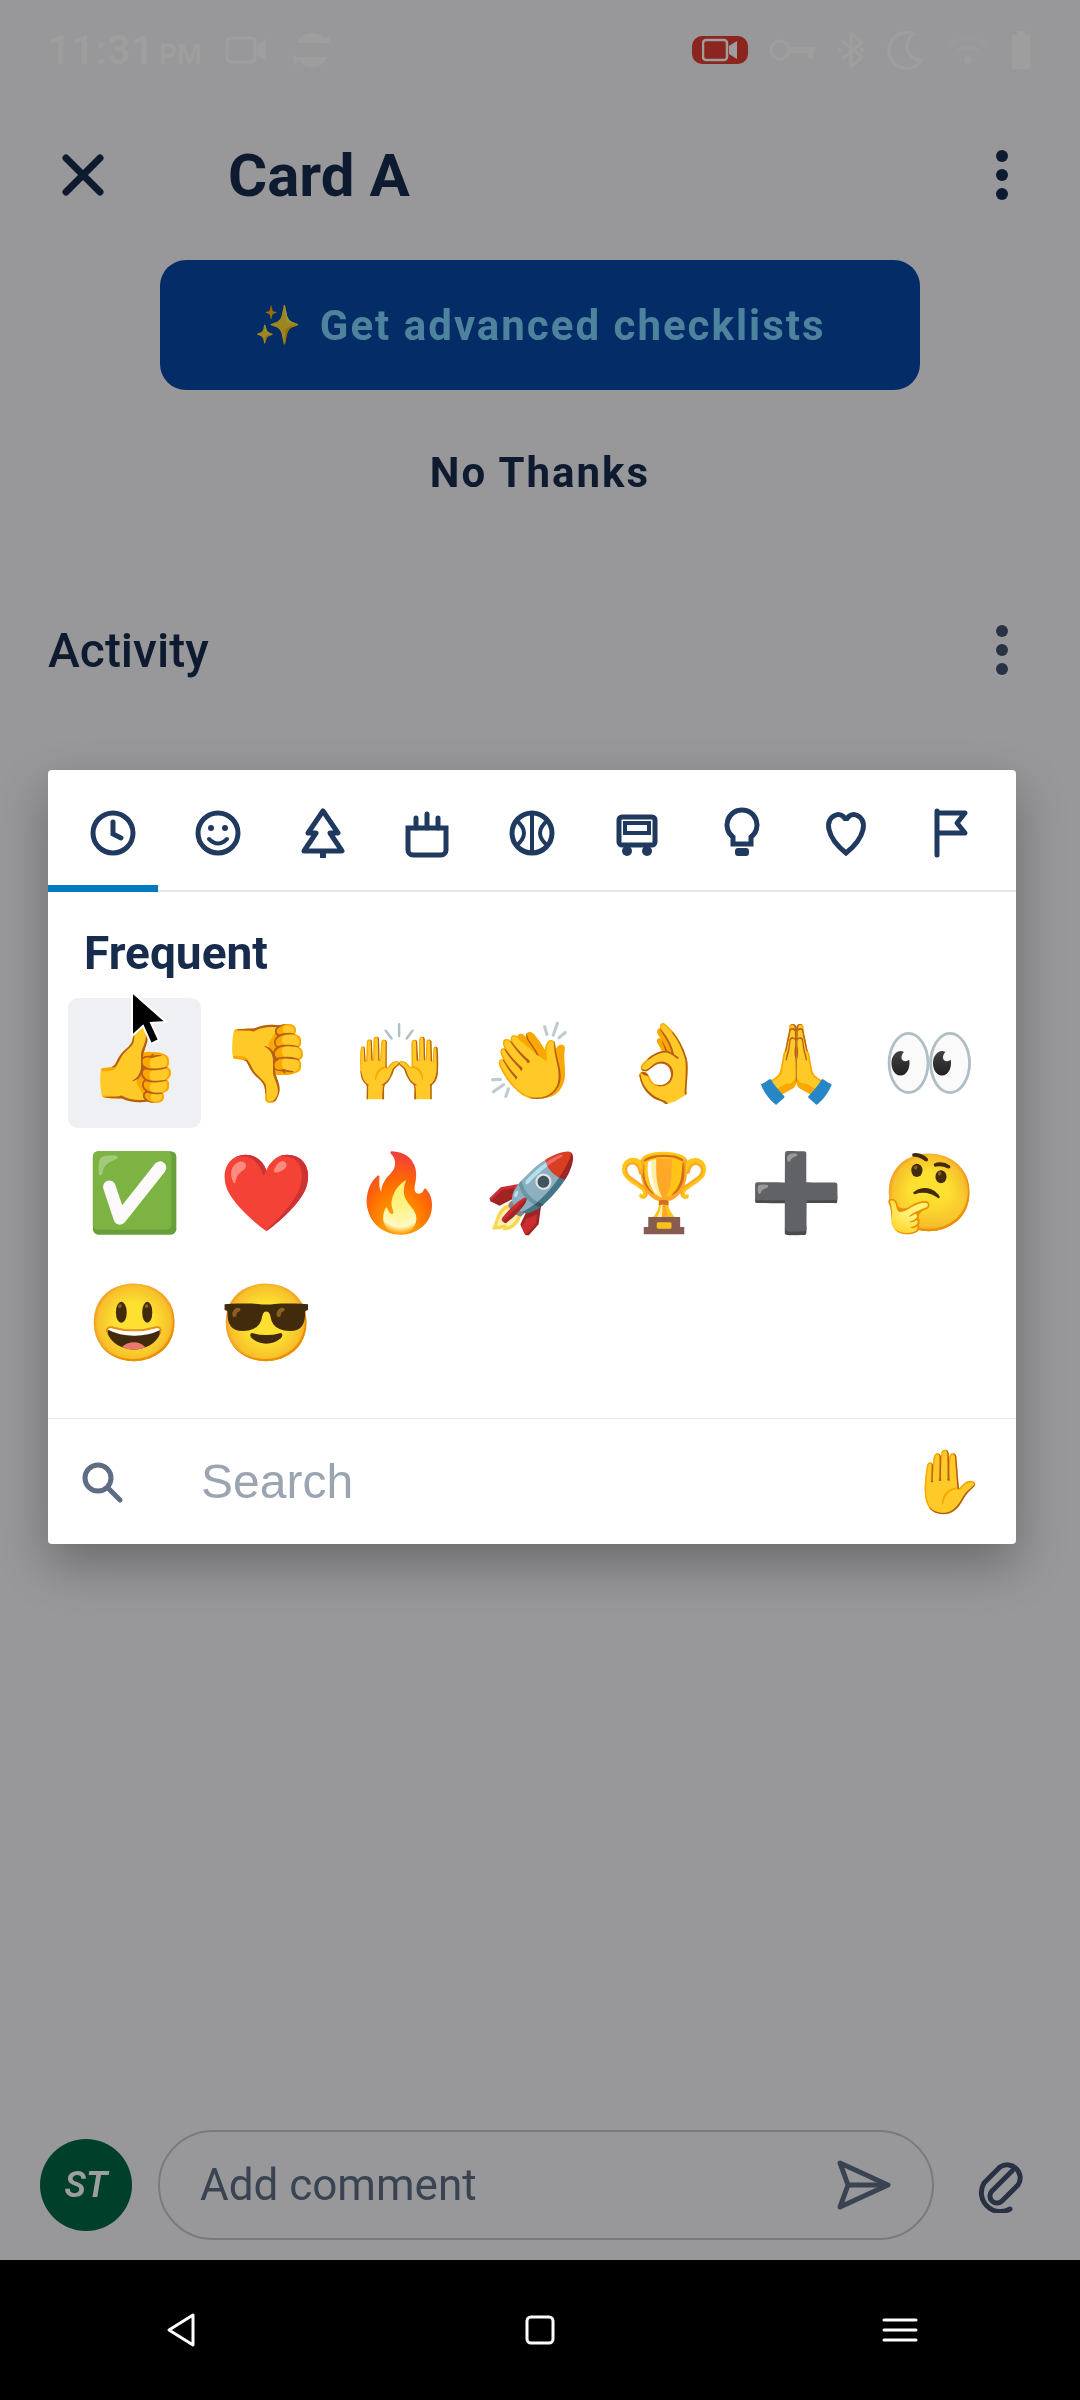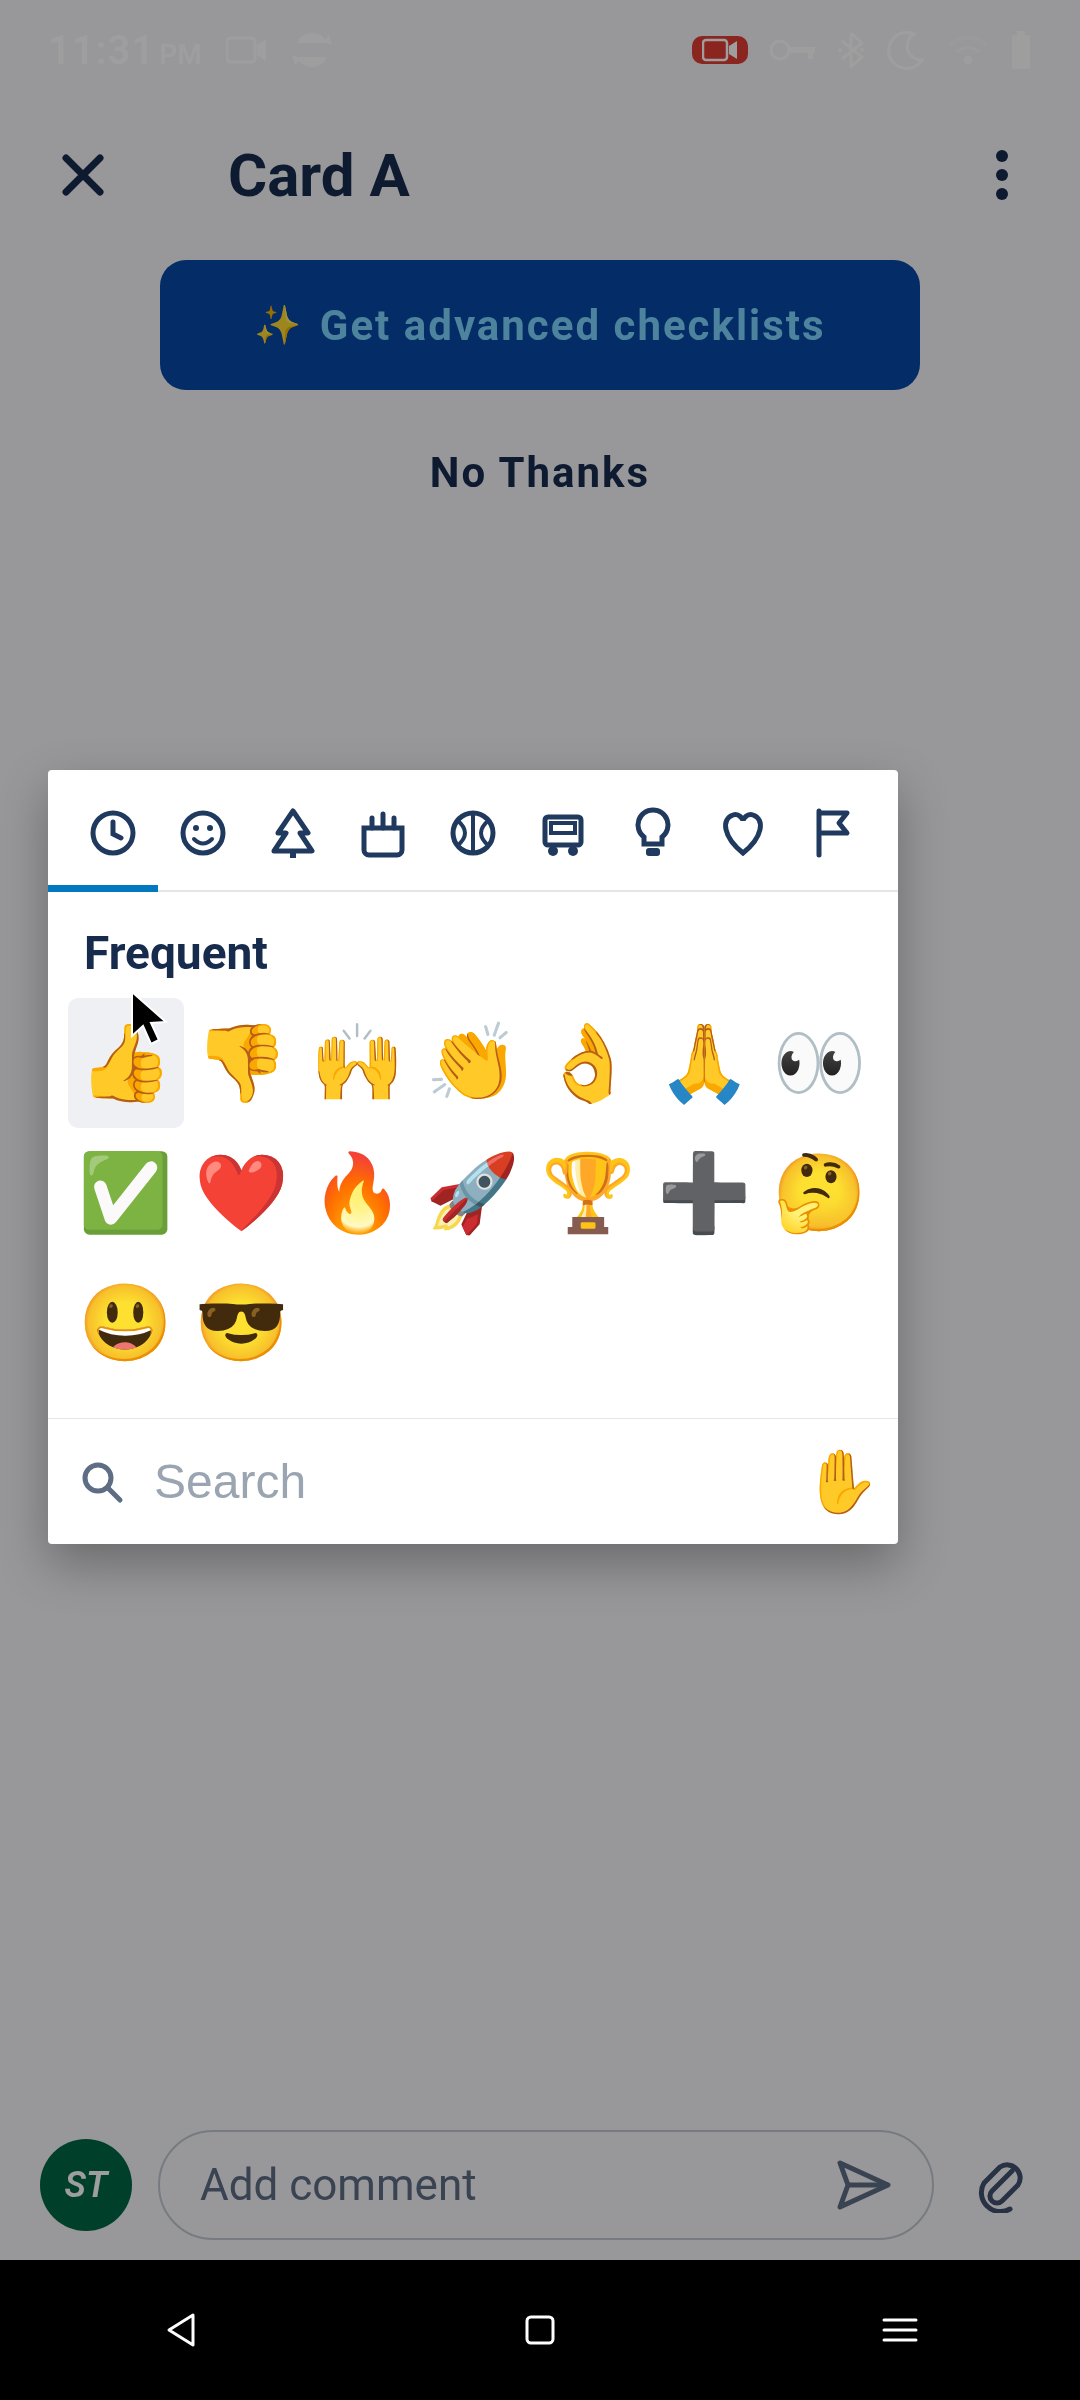--- a/index.html
+++ b/index.html
@@ -25,31 +25,31 @@
   
   .promo { position: absolute; top: 260px; left: 50%; transform: translateX(-50%); width: 760px; height: 130px; background: #0747a6; border-radius: 26px; display: flex; align-items: center; justify-content: center; gap: 18px; z-index: 2; }
   .promo-text { color: #7dd3fc; font-size: 42px; font-weight: 700; letter-spacing: 2px; }
   .no-thanks { position: absolute; top: 448px; left: 0; right: 0; text-align: center; font-size: 42px; font-weight: 700; color: #172b4d; letter-spacing: 2px; z-index: 2; }
 
   
   .activity-row { position: absolute; top: 620px; left: 0; right: 0; display: flex; align-items: center; padding: 0 48px; z-index: 2; }
   .activity-label { font-size: 48px; font-weight: 500; color: #172b4d; }
 
   
-  .picker { position: absolute; top: 770px; left: 48px; width: 850px; background: #fff; border-radius: 4px; box-shadow: 0 20px 50px rgba(0,0,0,0.3); z-index: 10; }
+  .picker { position: absolute; top: 770px; left: 48px; width: 968px; background: #fff; border-radius: 4px; box-shadow: 0 20px 50px rgba(0,0,0,0.3); z-index: 10; }
   .picker-tabs { display: flex; align-items: center; justify-content: space-between; padding: 28px 30px 22px; border-bottom: 2px solid #e6e6e6; position: relative; }
   .tab { width: 70px; height: 70px; display: flex; align-items: center; justify-content: center; color: #203a5f; }
   .tab-underline { position: absolute; left: 0; bottom: -2px; width: 110px; height: 7px; background: #0079bf; }
   .section-title { font-size: 46px; font-weight: 700; color: #172b4d; padding: 34px 36px 18px; }
   .emoji-grid { display: grid; grid-template-columns: repeat(7, 1fr); gap: 0; padding: 0 20px 30px; }
   .emoji-cell { height: 130px; display: flex; align-items: center; justify-content: center; font-size: 76px; border-radius: 10px; }
   .emoji-cell.hovered { background: #eef0f4; position: relative; }
   .cursor { position: absolute; top: 40px; left: 52px; z-index: 11; }
   .picker-search { border-top: 1px solid #e6e6e6; display: flex; align-items: center; padding: 26px 30px; gap: 28px; }
-  .search-input { flex: 1; border: none; outline: none; font-size: 48px; color: #a16207; background: transparent; }
+  .search-input { flex: 1; border: none; outline: none; font-size: 48px; color: #a16207; background: transparent; margin-left: 47px; }
   .search-input::placeholder { color: #9aa5b1; }
   .tone-btn { font-size: 62px; }
 
   
   .comment-bar { position: absolute; left: 0; right: 0; bottom: 140px; height: 150px; display: flex; align-items: center; padding: 0 40px; gap: 26px; z-index: 2; }
   .avatar { width: 92px; height: 92px; border-radius: 50%; background: #006644; color: #fff; display: flex; align-items: center; justify-content: center; font-size: 36px; font-weight: 600; font-style: italic; }
   .comment-field { flex: 1; height: 110px; border: 2px solid #c1c7d0; border-radius: 55px; display: flex; align-items: center; padding: 0 40px; color: #5e6c84; font-size: 44px; justify-content: space-between; text-align: center; }
   .send-icon { display: flex; align-items: center; }
   .attach-btn { width: 80px; height: 80px; display: flex; align-items: center; justify-content: center; }
 
@@ -139,20 +139,30 @@
         </svg>
     </div>
   </div>
 
   <div class="promo">
     <span style="font-size:38px;">✨</span>
     <span class="promo-text">Get advanced checklists</span>
   </div>
   <div class="no-thanks">No Thanks</div>
 
+  <div class="activity-row">
+    <div class="activity-label">Activity</div>
+    <div class="more-btn" style="margin-left:auto;">
+      <svg width="12" height="50" viewBox="0 0 12 50">
+          <circle cx="6" cy="6" r="6" fill="#42526e"></circle>
+          <circle cx="6" cy="25" r="6" fill="#42526e"></circle>
+          <circle cx="6" cy="44" r="6" fill="#42526e"></circle>
+        </svg>
+    </div>
+  </div>
 
   <div class="dim-overlay"></div>
 
   <div class="picker">
     <div class="picker-tabs">
       <div class="tab">
         <svg width="50" height="50" viewBox="0 0 50 50">
             <circle cx="25" cy="25" r="20" fill="none" stroke="#203a5f" stroke-width="5"></circle>
             <path d="M25 14 V26 L33 30" fill="none" stroke="#203a5f" stroke-width="5" stroke-linecap="round"></path>
           </svg>

